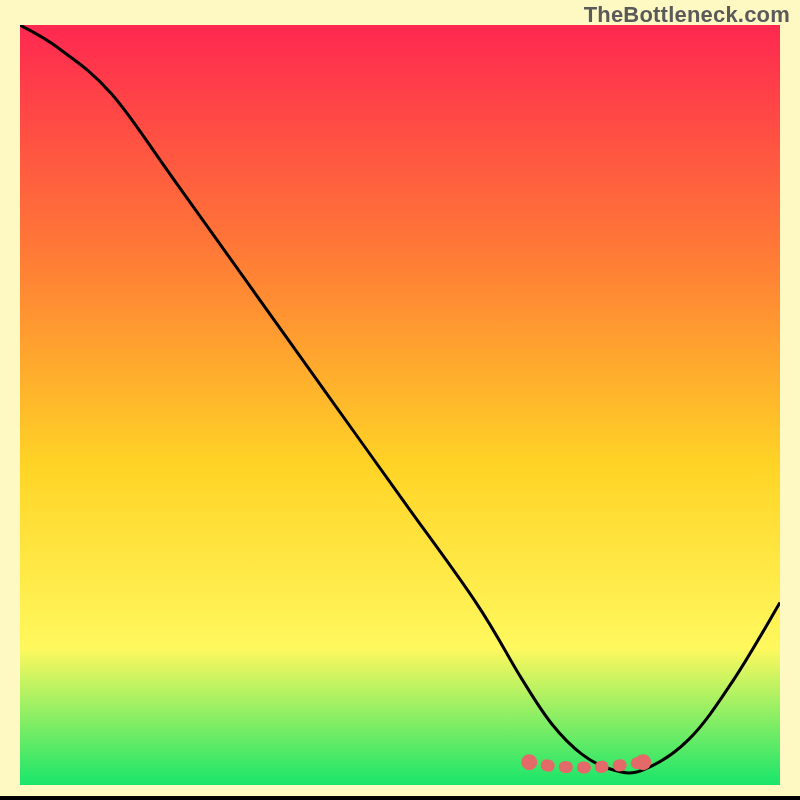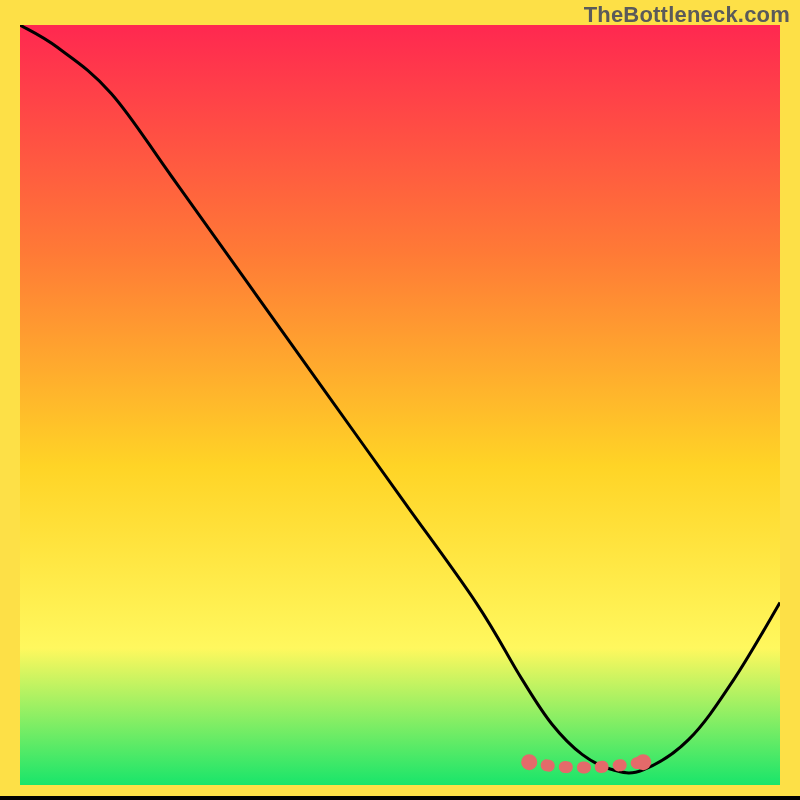--- a/index.html
+++ b/index.html
@@ -1,21 +1,21 @@
 <!DOCTYPE html>
 <html><head>
 <meta charset="utf-8">
 <style>
   * { margin: 0; padding: 0; box-sizing: border-box; }
   html, body { width: 800px; height: 800px; overflow: hidden; background: #000; }
   .frame {
     position: relative;
     width: 800px;
     height: 796px;
-    background: #fde047;
+    background: #fef9c3;
   }
   .watermark {
     position: absolute;
     top: 2px;
     right: 10px;
     font-family: Arial, Helvetica, sans-serif;
     font-size: 22px;
     font-weight: 600;
     color: #5a5a5a;
     letter-spacing: 0.2px;

